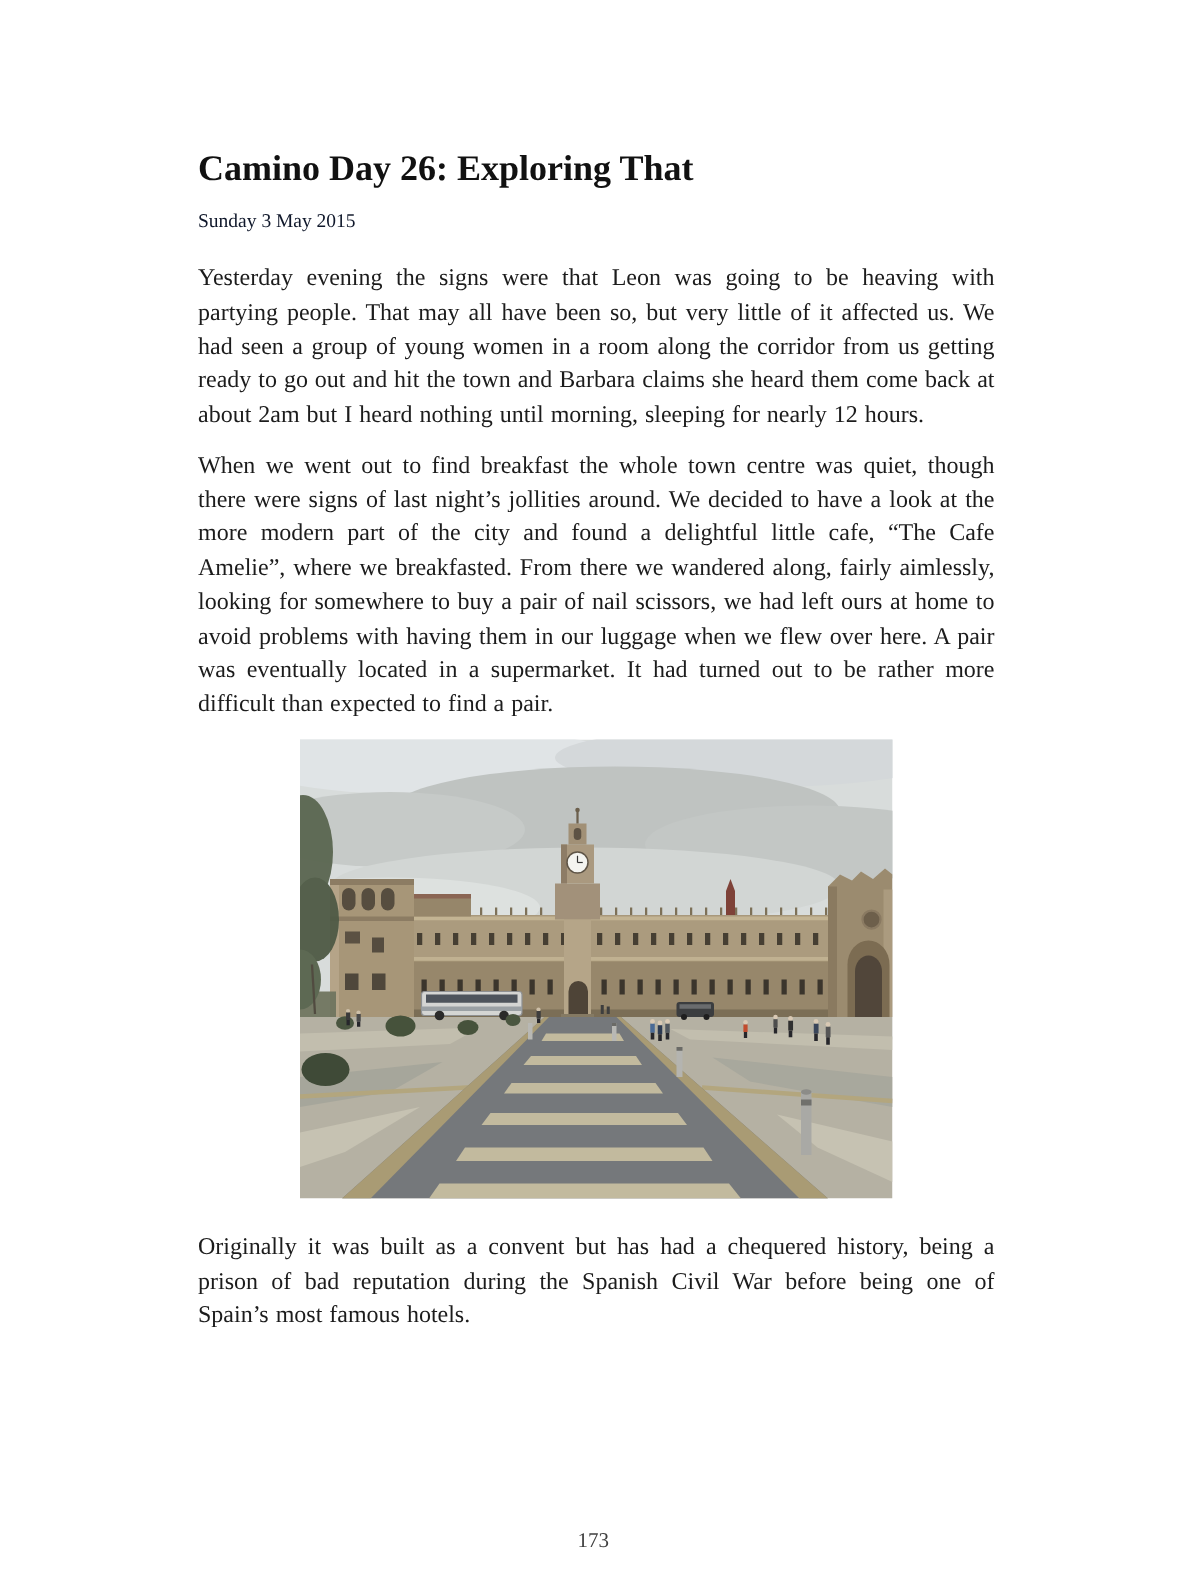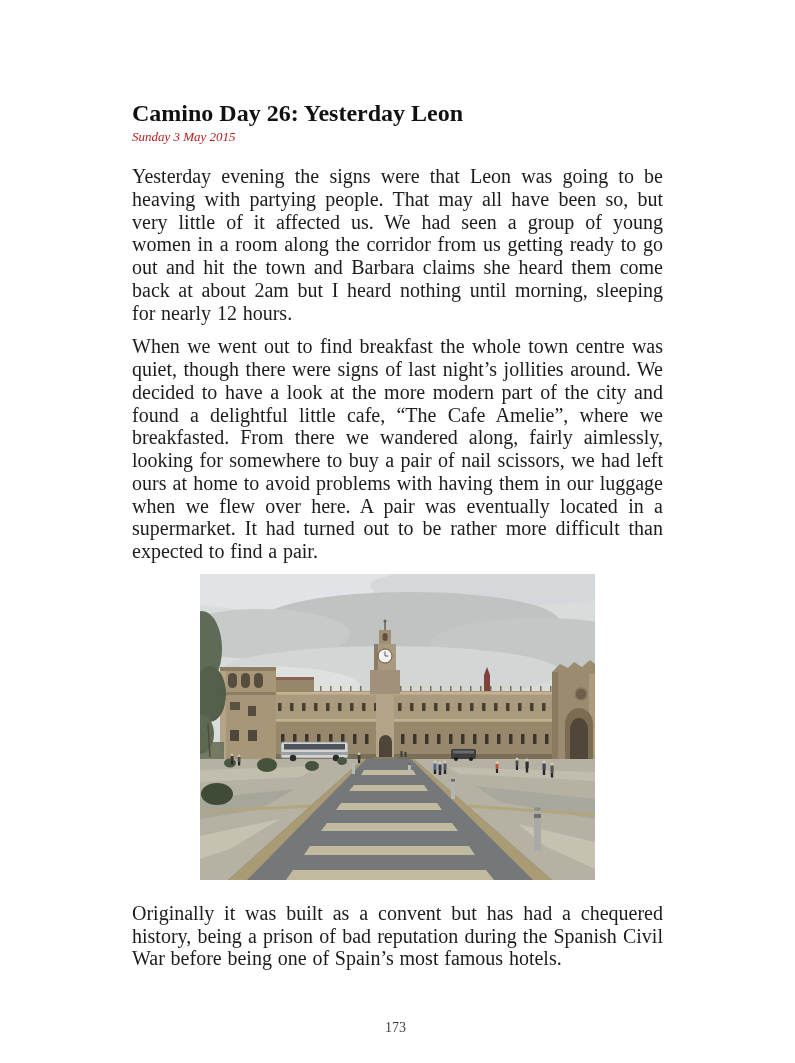--- a/index.html
+++ b/index.html
@@ -19,28 +19,27 @@
     width: 531px;
   }
   h1.post-title {
     margin: 100px 0 0 0;
     font-size: 24px;
     line-height: 27px;
     font-weight: bold;
     color: #111;
   }
   .post-date {
-    margin-top: 2px;
-    font-style: italic;
+    margin-top: 12px;
     font-size: 13px;
-    color: #b91c1c;
+    color: #0f172a;
   }
   p.body-para {
     margin: 11px 0 0 0;
-    font-size: 20px;
+    font-size: 16px;
     line-height: 22.75px;
     text-align: justify;
     word-spacing: 0.04em;
   }
   p.body-para.first { margin-top: 20px; }
   p.body-para.after-photo { margin-top: 22px; font-family: Liberation Serif, serif; }
   figure.photo-figure {
     margin: 11px auto 0 auto;
     width: 395px;
     height: 306px;
@@ -56,21 +55,21 @@
     font-size: 14px;
     color: #3f3f3f;
   }
 </style>
 </head>
 <body>
 
 <div class="sheet">
   <div class="content">
 
-    <h1 class="post-title">Camino Day 26: Yesterday Leon</h1>
+    <h1 class="post-title">Camino Day 26: Exploring That</h1>
     <div class="post-date">Sunday 3 May 2015</div>
 
     <p class="body-para first">Yesterday evening the signs were that Leon was going to be heaving with partying people. That may all have been so, but very little of it affected us. We had seen a group of young women in a room along the corridor from us getting ready to go out and hit the town and Barbara claims she heard them come back at about 2am but I heard nothing until morning, sleeping for nearly 12 hours.</p>
     <p class="body-para">When we went out to find breakfast the whole town centre was quiet, though there were signs of last night’s jollities around. We decided to have a look at the more modern part of the city and found a delightful little cafe, “The Cafe Amelie”, where we breakfasted. From there we wandered along, fairly aimlessly, looking for somewhere to buy a pair of nail scissors, we had left ours at home to avoid problems with having them in our luggage when we flew over here. A pair was eventually located in a supermarket. It had turned out to be rather more difficult than expected to find a pair.</p>
 
     <figure class="photo-figure">
       <svg width="395" height="306" viewBox="0 0 395 306" xmlns="http://www.w3.org/2000/svg">
 
         <g>
           <rect x="0" y="0" width="395" height="200" fill="#d8dcdb"></rect>

